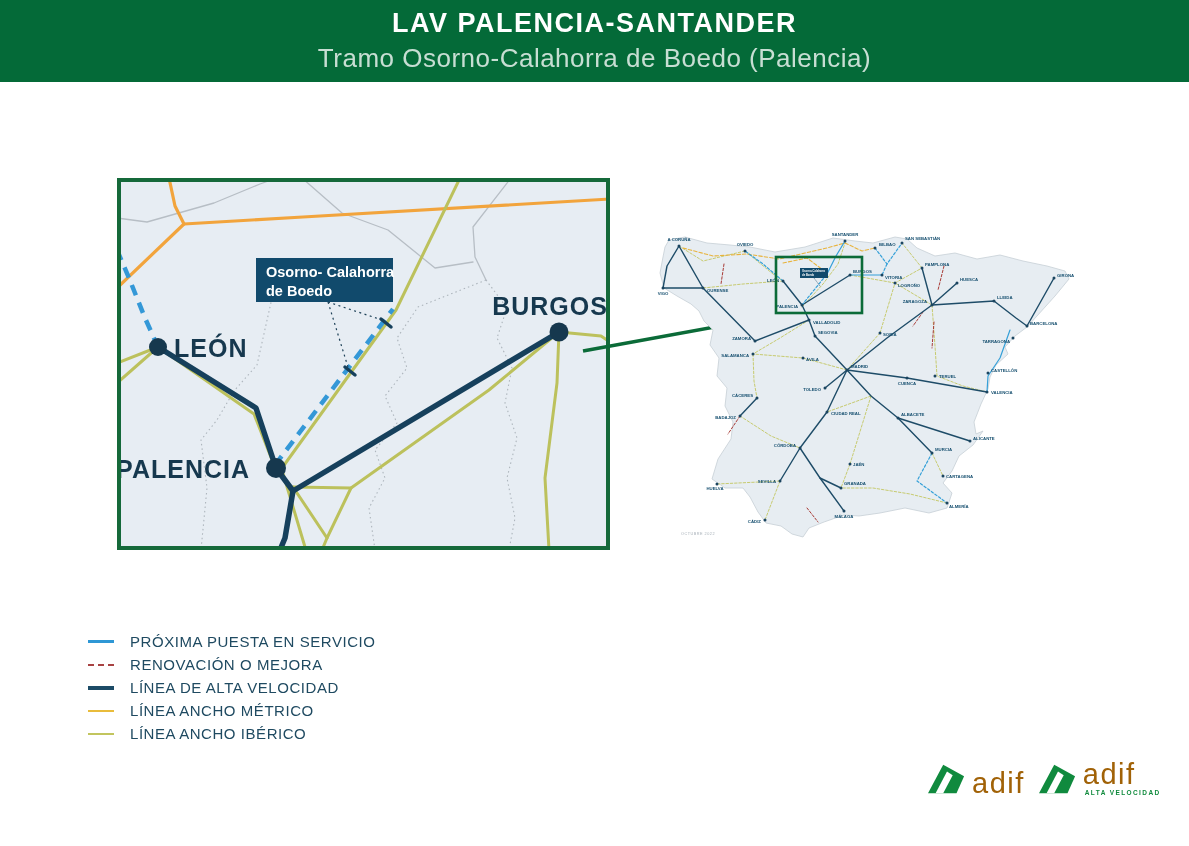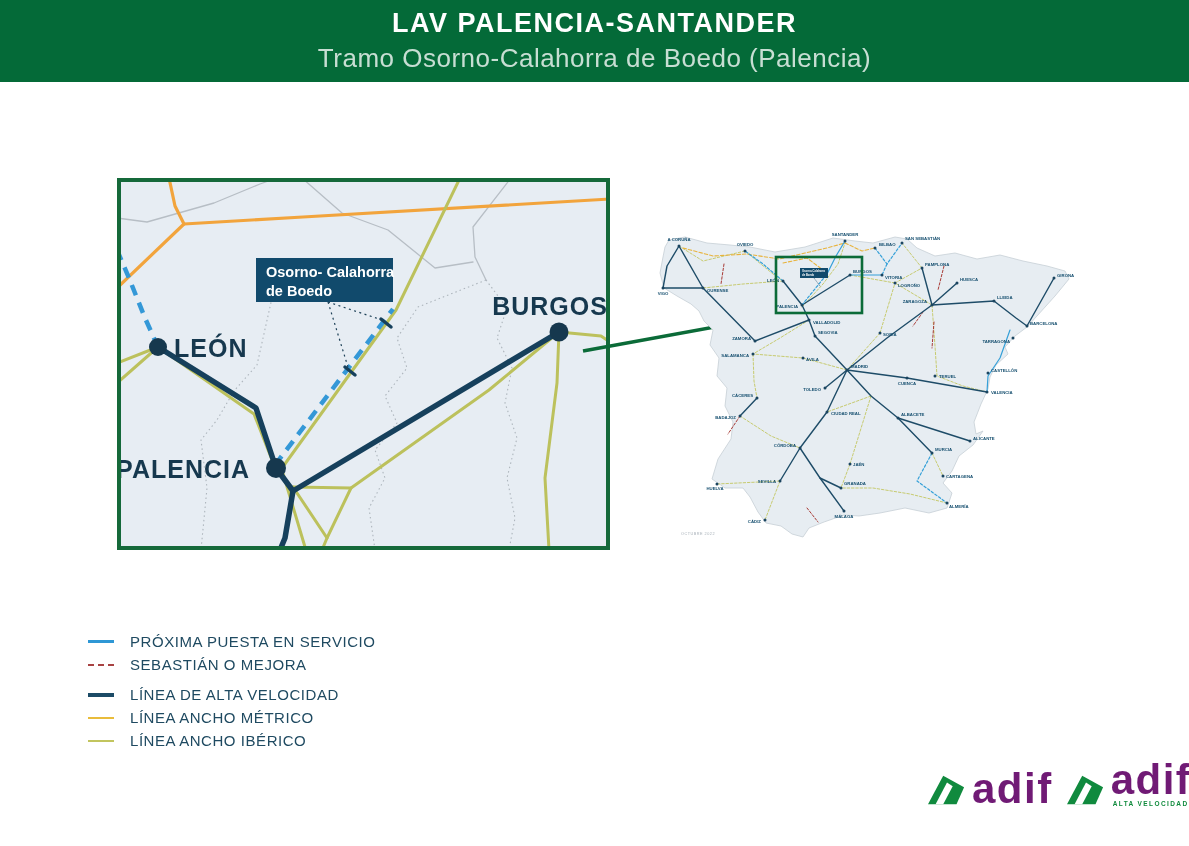--- a/index.html
+++ b/index.html
@@ -5,27 +5,27 @@
   html,body{margin:0;padding:0;background:#ffffff;font-family:"Liberation Sans",sans-serif;}
   #page{position:relative;width:1189px;height:846px;background:#ffffff;overflow:hidden;}
   #header{position:absolute;left:0;top:0;width:1189px;height:82px;display:flex;flex-direction:column;justify-content:center;align-items:center;}
   #header .title{color:#ffffff;font-size:27px;font-weight:700;letter-spacing:1.5px;line-height:1.15;}
   #header .subtitle{color:rgba(255,255,255,0.78);font-size:26px;font-weight:400;letter-spacing:0.5px;margin-top:4px;}
   #inset-wrap{position:absolute;left:89px;top:178px;width:493px;height:372px;padding-left:28px;}
   #spain-wrap{position:absolute;left:655px;top:226px;width:430px;height:320px;}
   #connector-wrap{position:absolute;left:580px;top:310px;width:205px;height:46px;pointer-events:none;}
   #legend{position:absolute;left:88px;top:630px;}
   .legend-row{display:flex;align-items:center;height:23px;}
-  .legend-row.gap{margin-top:7px;}
+  .legend-row.gap{}
   .legend-sw{width:26px;margin-right:16px;}
   .legend-label{font-size:15px;letter-spacing:0.55px;color:#1F4A61;}
   #logos{position:absolute;left:928px;top:762px;display:flex;align-items:flex-end;}
   .logo{display:flex;align-items:flex-end;margin-right:14px;}
   .logo svg{display:block;}
-  .logo .word{font-size:42px;font-weight:700;color:#701a75;letter-spacing:1.5px;line-height:0.85;margin-left:6px;}
+  .logo .word{font-size:29px;font-weight:400;color:#a16207;letter-spacing:1.5px;line-height:0.85;margin-left:6px;}
   .logo .stack{display:flex;flex-direction:column;align-items:flex-start;margin-left:6px;}
   .logo .stack .word{margin-left:0;}
   .logo .alta{font-size:6.5px;font-weight:700;color:#0F8A3C;letter-spacing:1.4px;margin-top:2px;padding-left:2px;}
   svg text{font-family:"Liberation Sans",sans-serif;}
 </style>
 </head>
 <body>
 
 <div id="page">
 
@@ -256,21 +256,21 @@
     </svg>
   </div>
 
   <div id="legend">
       <div class="legend-row">
         <span class="legend-sw" style="border-top: 3px solid rgb(46, 151, 213);"></span>
         <span class="legend-label">PRÓXIMA PUESTA EN SERVICIO</span>
       </div>
       <div class="legend-row">
         <span class="legend-sw" style="border-top: 2px dashed rgb(168, 67, 67);"></span>
-        <span class="legend-label">SEBASTIÁN O MEJORA</span>
+        <span class="legend-label">RENOVACIÓN O MEJORA</span>
       </div>
       <div class="legend-row gap">
         <span class="legend-sw" style="border-top: 4px solid rgb(28, 75, 102);"></span>
         <span class="legend-label">LÍNEA DE ALTA VELOCIDAD</span>
       </div>
       <div class="legend-row">
         <span class="legend-sw" style="border-top: 2px solid rgb(233, 188, 59);"></span>
         <span class="legend-label">LÍNEA ANCHO MÉTRICO</span>
       </div>
       <div class="legend-row">

